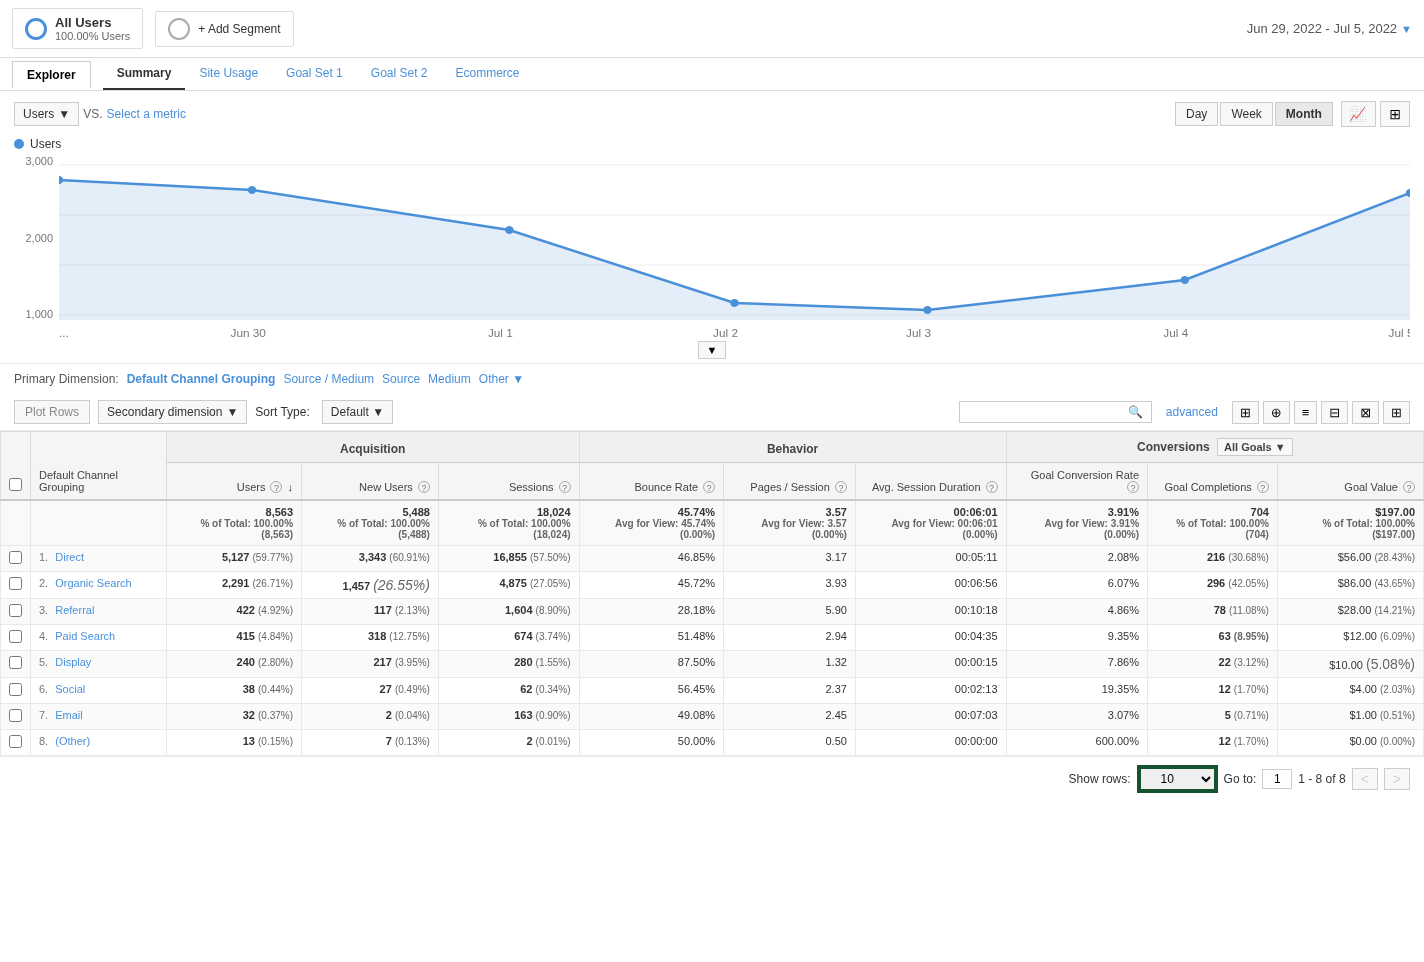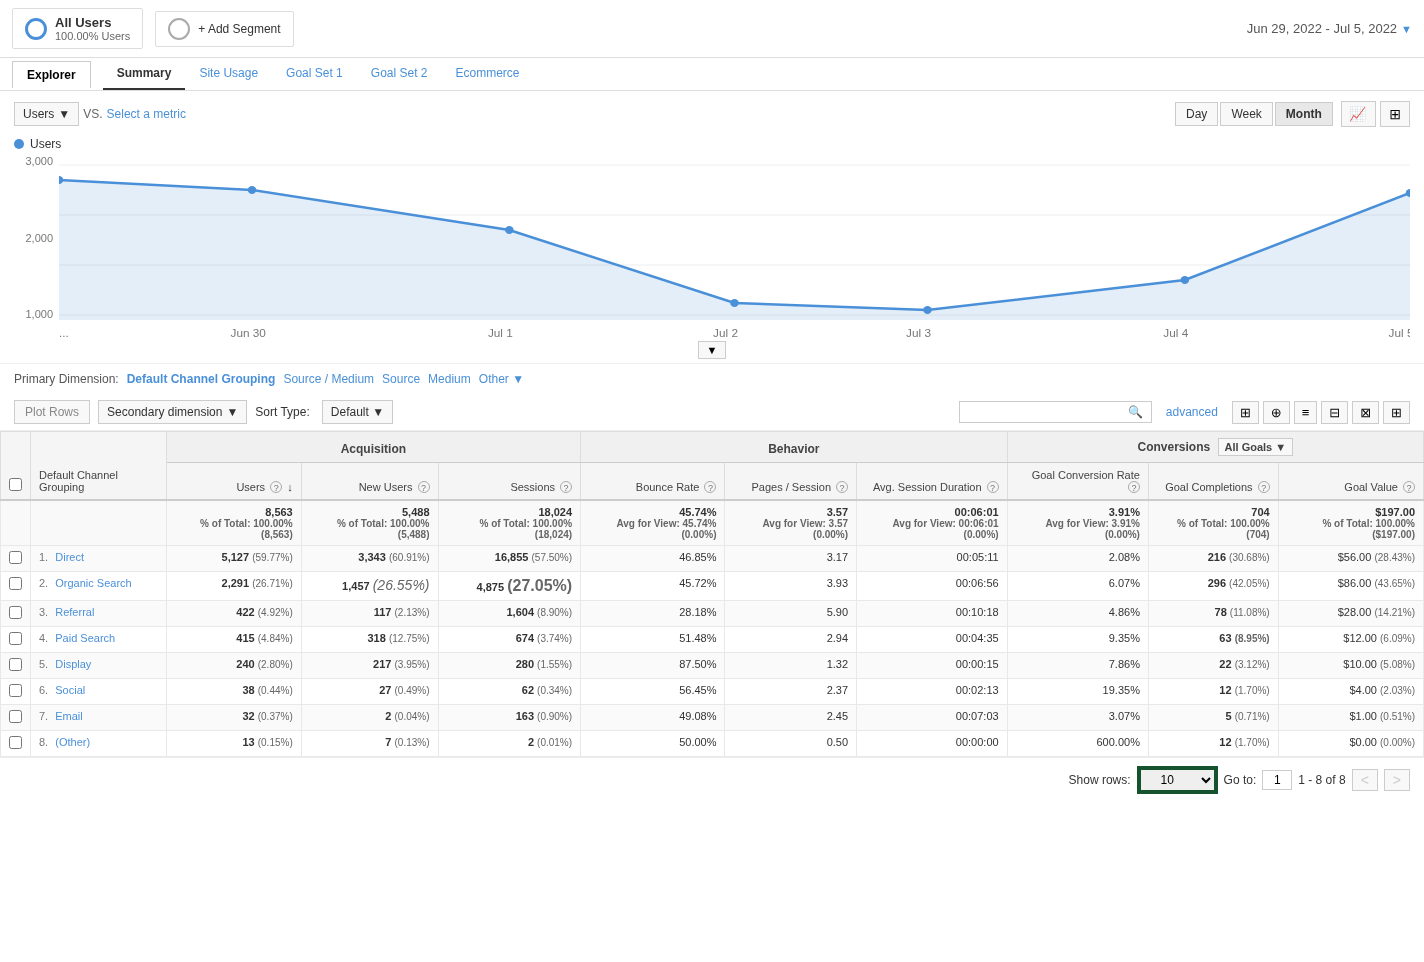--- a/index.html
+++ b/index.html
@@ -625,21 +625,21 @@
       <td>
         <strong>2,291</strong>
         <span style="color:#666;font-size:10px;"> (26.71%)</span>
       </td>
       <td>
         <strong>1,457</strong>
         <span style="color:#666;font-size:14px;font-style:italic;"> (26.55%)</span>
       </td>
       <td>
         <strong>4,875</strong>
-        <span style="color:#666;font-size:16px;font-weight:bold;"> (27.05%)</span>
+        <span style="color:#666;font-size:10px;"> (27.05%)</span>
       </td>
       <td>
         <span>45.72%</span>
       </td>
       <td>
         <span>3.93</span>
       </td>
       <td>
         <span>00:06:56</span>
       </td>
@@ -768,21 +768,21 @@
       </td>
       <td>
         <span>7.86%</span>
       </td>
       <td>
         <strong>22</strong>
         <span style="color:#666;font-size:10px;"> (3.12%)</span>
       </td>
       <td>
         <span>$10.00</span>
-        <span style="color:#666;font-size:10px;"> (5.08%)</span>
+        <span style="color:#666;font-size:14px;"> (5.08%)</span>
       </td>
     </tr>
       <tr>
       <td class="checkbox-col">
         <input type="checkbox" style="">
       </td>
       <td class="left">
         <span style="color:#777;margin-right:4px;">6.</span>
         <span class="link-cell">Social</span>
       </td>

